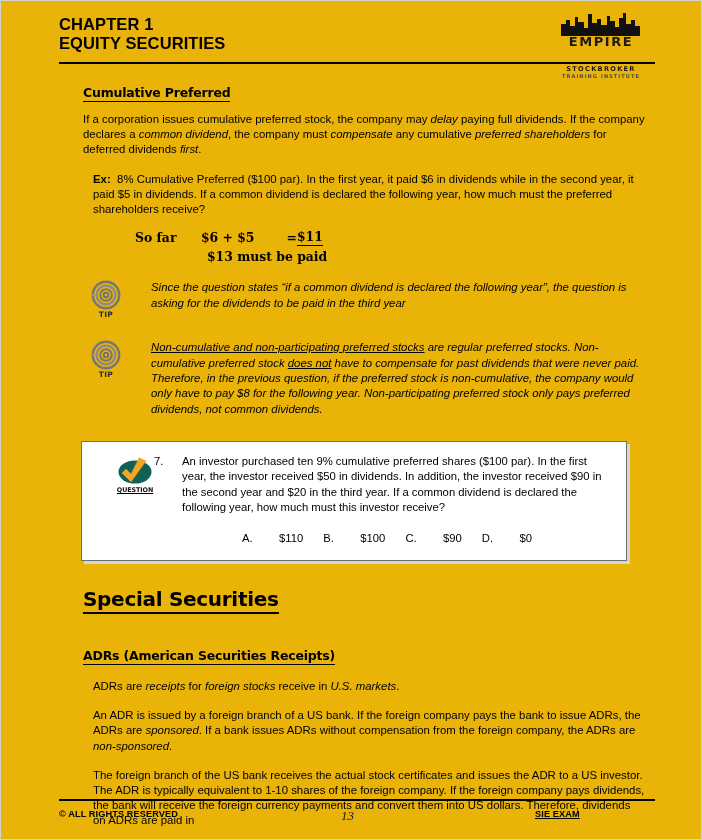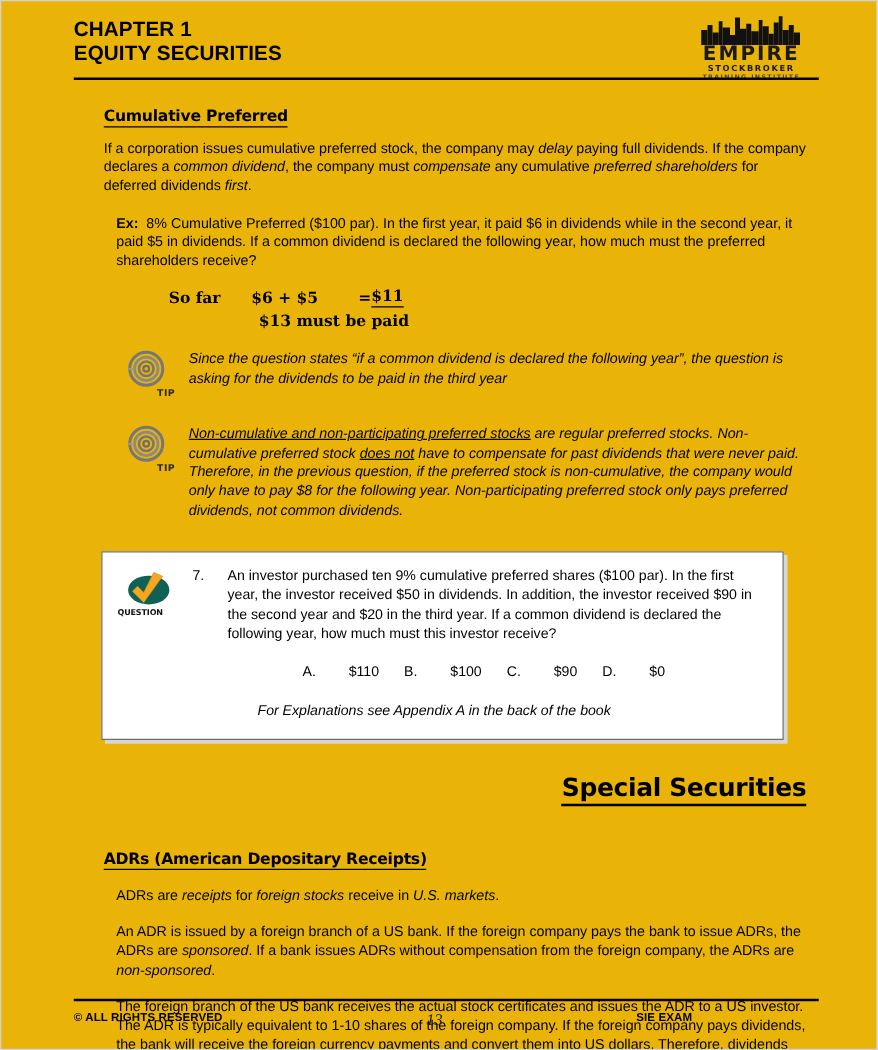--- a/index.html
+++ b/index.html
@@ -52,22 +52,22 @@
     width: 108px; height: 48px;
     text-align: center;
   }
   .logo svg { display:block; }
   .logo-word {
     font-family: "DejaVu Sans", sans-serif;
     font-weight: bold;
     color: #1a1a1a;
     line-height: 1;
   }
-  .logo-empire { font-size: 16px; letter-spacing: 1.6px; margin-top: -1px; }
-  .logo-broker { font-size: 6.6px; letter-spacing: 1.3px; margin-top: 1px; }
+  .logo-empire { font-size: 13px; letter-spacing: 1.6px; margin-top: -1px; }
+  .logo-broker { font-size: 6.6px; letter-spacing: 1.3px; margin-top: 18px; }
   .logo-inst   { font-size: 5px;  letter-spacing: 1.1px; margin-top: 1.5px; color:#4a4a4a; }
 
   
   .content {
     position: absolute;
     left: 58px; top: 70px;
     width: 586px;
   }
 
   h2.sec-head {
@@ -127,23 +127,23 @@
 
   
   .tip {
     position: relative;
     margin: 16px 0 0 24px;
     padding-left: 68px;
     min-height: 44px;
   }
   .tip-icon {
     position: absolute;
-    left: 11px; top: 0;
+    left: 0; top: 0;
     width: 46px;
-    text-align: right;
+    text-align: center;
   }
   .tip-icon svg { display: block; margin: 0 auto; }
   .tip-word {
     font-family: "DejaVu Sans", sans-serif;
     font-size: 7.5px;
     font-weight: bold;
     color: #2b2b2b;
     letter-spacing: 0.3px;
     margin-top: 0px;
   }
@@ -161,23 +161,24 @@
     margin: 24px 0 0 22px;
     width: 546px;
     background: #ffffff;
     border: 1px solid #6e6e6e;
     box-shadow: 3px 3px 0 0 #d6d6d6;
     padding: 12px 14px 14px 12px;
   }
   .qbox-inner { position: relative; padding-left: 60px; min-height: 52px; }
   .q-icon {
     position: absolute;
-    left: 0; top: 2px;
+    left: 16px; top: 2px;
     width: 50px;
-    text-align: left;
+    text-align: center;
+    text-decoration: underline;
   }
   .q-icon svg { display:block; margin: 0 auto; }
   .q-word {
     font-family: "DejaVu Sans", sans-serif;
     font-size: 6.4px;
     font-weight: bold;
     color: #111;
     letter-spacing: -0.1px;
     margin-top: 0px;
   }
@@ -219,21 +220,21 @@
     position: absolute;
     left: 58px; right: 46px;
     top: 808px;
     height: 18px;
     font-size: 9.2px;
     font-weight: bold;
     letter-spacing: 0.1px;
   }
   .f-left  { position: absolute; left: 0;   top: 0; }
   .f-mid   { position: absolute; left: 282px; top: -1px; font-weight: normal; font-size: 13px; font-family: "Liberation Serif", serif; color:#1a1a2e;font-style:italic; }
-  .f-right { position: absolute; left: 450px; top: 0; }
+  .f-right { position: absolute; left: 476px; top: 0; text-decoration: underline; }
 </style>
 </head>
 <body>
 
 <div class="page">
 
   <div class="header">
     <div class="chapter-title">CHAPTER 1</div>
     <div class="chapter-sub">EQUITY SECURITIES</div>
   </div>
@@ -332,31 +333,30 @@
           </svg>
           <div class="q-word">QUESTION</div>
         </div>
         <div class="q-body">
           <span class="q-num">7.</span>
           <span>An investor purchased ten 9% cumulative preferred shares ($100 par). In the first year, the investor received $50 in dividends. In addition, the investor received $90 in the second year and $20 in the third year. If a common dividend is declared the following year, how much must this investor receive?</span>
         </div>
         <div class="q-choices">
           <span><span>A.</span>&nbsp; <span>$110</span></span><span><span>B.</span>&nbsp; <span>$100</span></span><span><span>C.</span>&nbsp; <span>$90</span></span><span><span>D.</span>&nbsp; <span>$0</span></span>
         </div>
-        <div class="q-expl">For Explanations see Appendix A in the back of the book</div>
       </div>
     </div>
 
     
-    <div style="margin-top:26px;text-align:right;">
+    <div style="margin-top:26px;">
       <h1 class="big-head">Special Securities</h1>
     </div>
 
     <div style="margin-top:20px;">
-      <h2 class="sec-head">ADRs (American Depositary Receipts)</h2>
+      <h2 class="sec-head">ADRs (American Securities Receipts)</h2>
     </div>
 
     <p class="body" style="margin-top:14px;margin-left:34px;"><span>ADRs are </span><span class="it">receipts</span><span> for </span><span class="it">foreign stocks</span><span> receive in </span><span class="it">U.S. markets</span><span>.</span></p>
 
     <p class="body" style="margin-top:14px;margin-left:34px;"><span>An ADR is issued by a foreign branch of a US bank. If the foreign company pays the bank to issue ADRs, the ADRs are </span><span class="it">sponsored</span><span>. If a bank issues ADRs without compensation from the foreign company, the ADRs are </span><span class="it">non-sponsored</span><span>.</span></p>
 
     <p class="body" style="margin-top:14px;margin-left:34px;"><span>The foreign branch of the US bank receives the actual stock certificates and issues the ADR to a US investor. The ADR is typically equivalent to 1-10 shares of the foreign company. If the foreign company pays dividends, the bank will receive the foreign currency payments and convert them into US dollars. Therefore, dividends on ADRs are paid in </span></p>
 
   </div>
 

